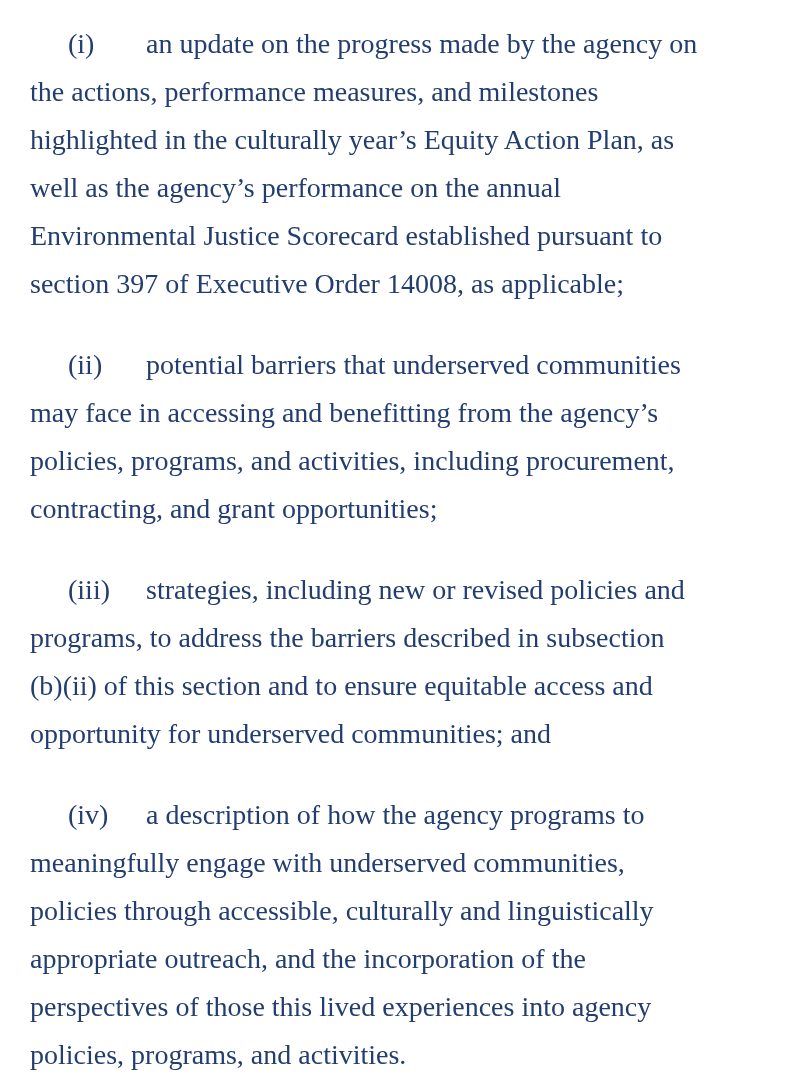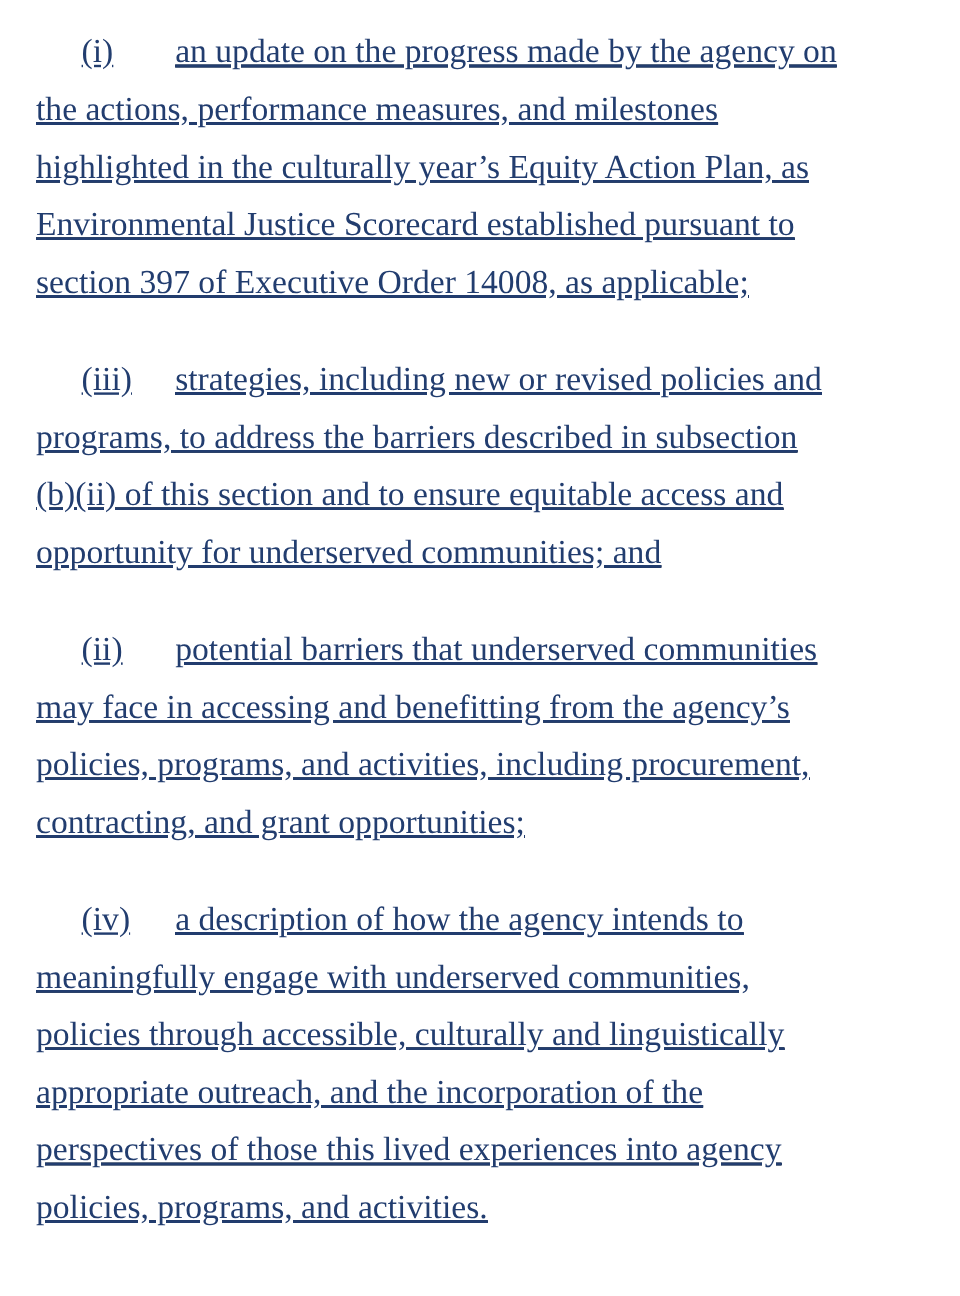--- a/index.html
+++ b/index.html
@@ -1,19 +1,19 @@
 <!DOCTYPE html>
 <html style="--text-color: #223d6f; --page-bg: #ffffff;"><head>
 <meta charset="utf-8">
 <style>
   :root {
     --text-color: #223d6f;
     --page-bg: #ffffff;
   }
-  * { margin: 0; padding: 0; box-sizing: border-box; text-decoration: underline; }
+  * { margin: 0; padding: 0; box-sizing: border-box; }
   html, body {
     width: 800px;
     height: 1080px;
     background: var(--page-bg);
     overflow: hidden;
   }
   .page {
     width: 800px;
     height: 1080px;
     padding: 20px 30px 0 30px;
@@ -39,40 +39,41 @@
 </style>
 </head>
 <body>
 
 <div class="page">
 
   <div class="paragraph">
     <div class="line first"><span class="clause-label">(i)</span><span>an update on the progress made by the agency on</span></div>
     <div class="line">the actions, performance measures, and milestones</div>
     <div class="line">highlighted in the culturally year’s Equity Action Plan, as</div>
+    <div class="line">well as the agency’s performance on the annual</div>
     <div class="line">Environmental Justice Scorecard established pursuant to</div>
     <div class="line">section 397 of Executive Order 14008, as applicable;</div>
+  </div>
+
+  <div class="paragraph">
+    <div class="line first"><span class="clause-label">(ii)</span><span>potential barriers that underserved communities</span></div>
+    <div class="line">may face in accessing and benefitting from the agency’s</div>
+    <div class="line">policies, programs, and activities, including procurement,</div>
+    <div class="line">contracting, and grant opportunities;</div>
   </div>
 
   <div class="paragraph">
     <div class="line first"><span class="clause-label">(iii)</span><span>strategies, including new or revised policies and</span></div>
     <div class="line">programs, to address the barriers described in subsection</div>
     <div class="line">(b)(ii) of this section and to ensure equitable access and</div>
     <div class="line">opportunity for underserved communities; and</div>
   </div>
 
   <div class="paragraph">
-    <div class="line first"><span class="clause-label">(ii)</span><span>potential barriers that underserved communities</span></div>
-    <div class="line">may face in accessing and benefitting from the agency’s</div>
-    <div class="line">policies, programs, and activities, including procurement,</div>
-    <div class="line">contracting, and grant opportunities;</div>
-  </div>
-
-  <div class="paragraph">
-    <div class="line first"><span class="clause-label">(iv)</span><span>a description of how the agency intends to</span></div>
+    <div class="line first"><span class="clause-label">(iv)</span><span>a description of how the agency programs to</span></div>
     <div class="line">meaningfully engage with underserved communities,</div>
     <div class="line">policies through accessible, culturally and linguistically</div>
     <div class="line">appropriate outreach, and the incorporation of the</div>
     <div class="line">perspectives of those this lived experiences into agency</div>
     <div class="line">policies, programs, and activities.</div>
   </div>
 
 </div>
 
 </body></html>

